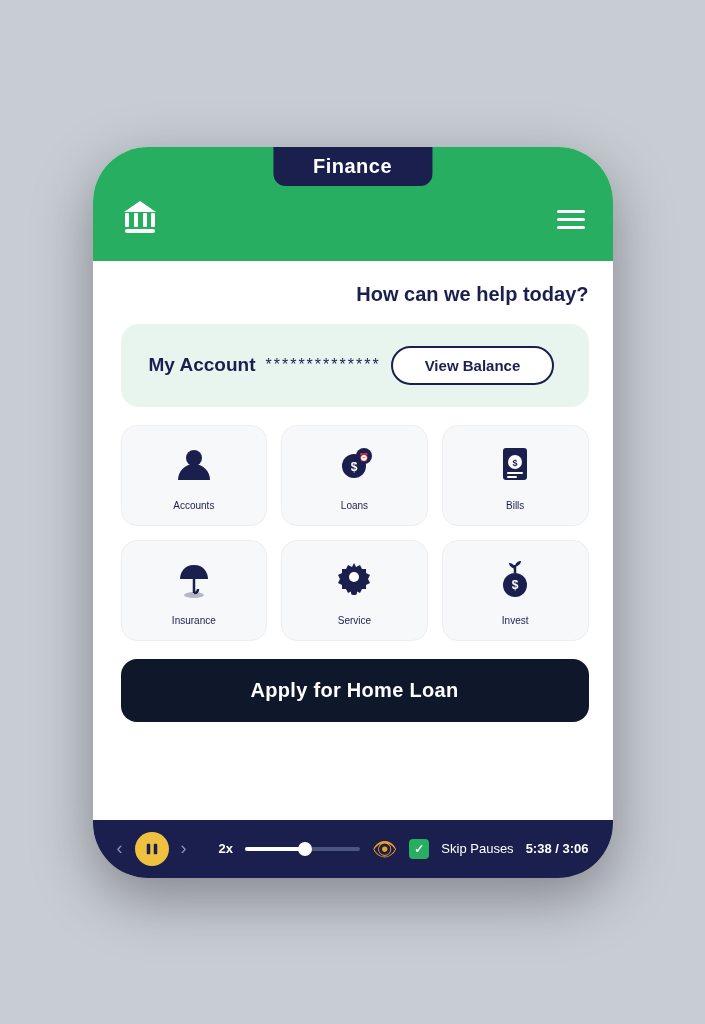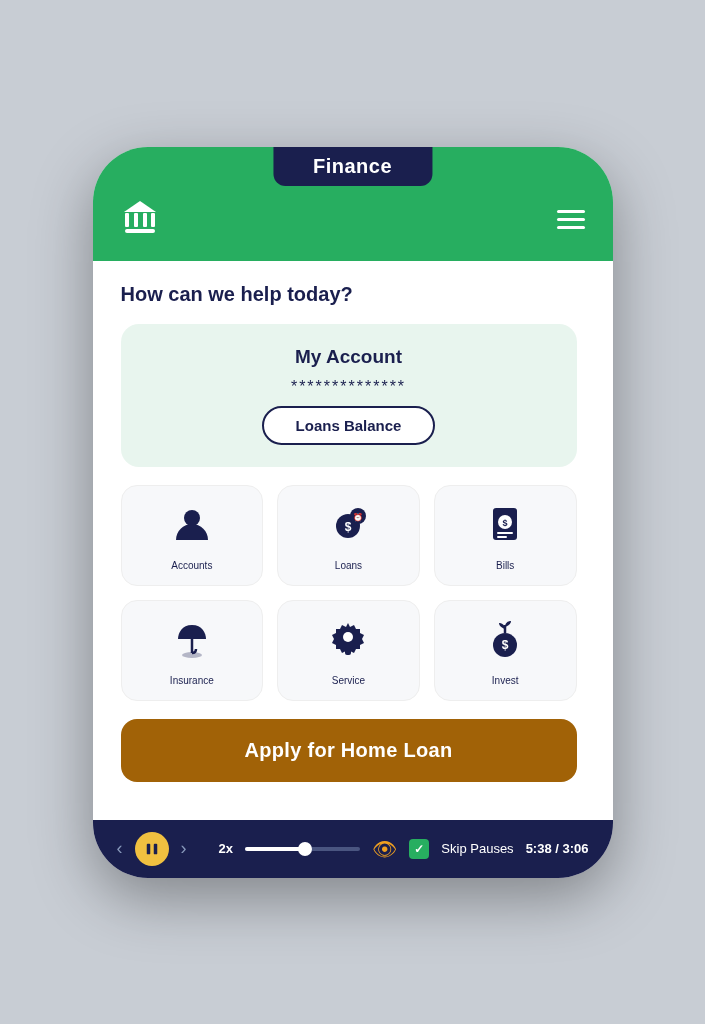--- a/index.html
+++ b/index.html
@@ -72,43 +72,42 @@
       width: 28px;
       height: 3px;
       background: white;
       border-radius: 2px;
     }
 
     
     .app-content {
       background: white;
       flex: 1;
-      padding: 22px 36px 20px 28px;
+      padding: 22px 24px 20px 28px;
       display: flex;
       flex-direction: column;
-      align-items: flex-start;
+      align-items: flex-end;
       gap: 18px;
       overflow: hidden;
     }
 
     .help-title {
       font-size: 20px;
       font-weight: 700;
       color: #1a1f4e;
       text-align: center;
     }
 
     
     .account-card {
       background: #e8f5ee;
       border-radius: 18px;
       padding: 22px 28px;
       width: 100%;
       display: flex;
-      flex-direction: column;
       align-items: center;
       gap: 10px;
     }
 
     .account-label {
       font-size: 19px;
       font-weight: 700;
       color: #1a1f4e;
     }
 
@@ -162,21 +161,21 @@
     }
 
     .service-label {
       font-size: 10px;
       font-weight: 400;
       color: #1a1f4e;
     }
 
     
     .apply-btn {
-      background: #a16207;
+      background: #0f172a;
       color: white;
       border: none;
       border-radius: 16px;
       padding: 20px;
       width: 100%;
       font-size: 20px;
       font-weight: 700;
       cursor: pointer;
       letter-spacing: 0.3px;
     }
@@ -306,21 +305,21 @@
     </div>
   </div>
 
   <div class="app-content">
 
     <div class="help-title">How can we help today?</div>
 
     <div class="account-card">
       <div class="account-label">My Account</div>
       <div class="account-masked">**************</div>
-      <button class="view-balance-btn">Loans Balance</button>
+      <button class="view-balance-btn">View Balance</button>
     </div>
 
     <div class="services-grid">
 
       <div class="service-item">
         <div class="service-icon">
           <svg viewBox="0 0 40 40" xmlns="http://www.w3.org/2000/svg">
             <circle cx="20" cy="14" r="8"></circle>
             <path d="M4 36c0-8.8 7.2-16 16-16s16 7.2 16 16" fill="#1a1f4e"></path>
           </svg>

